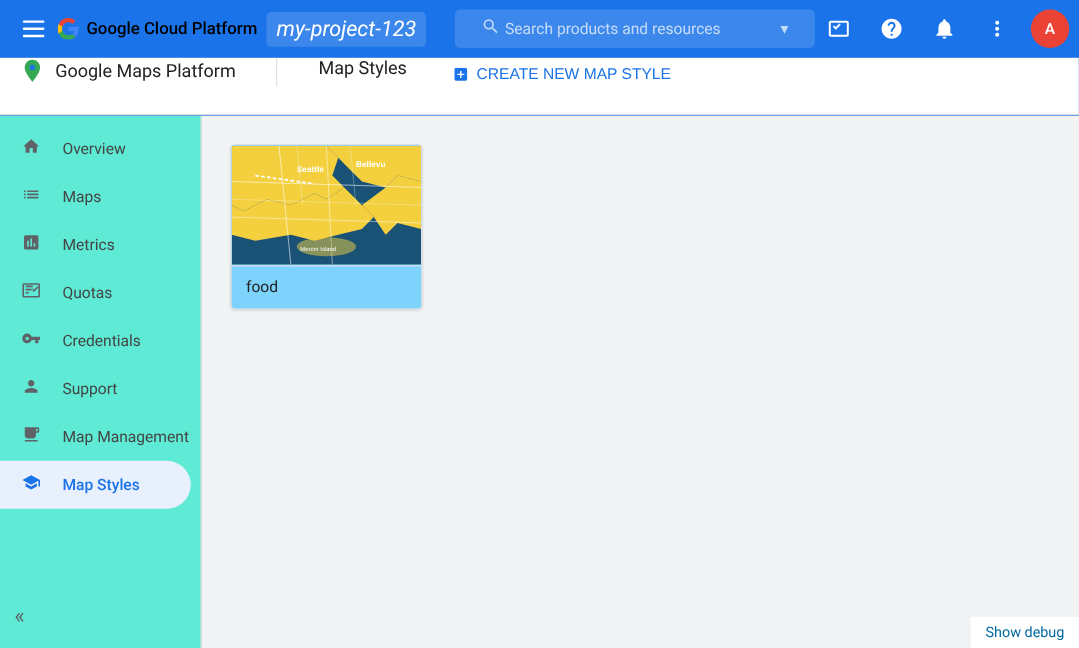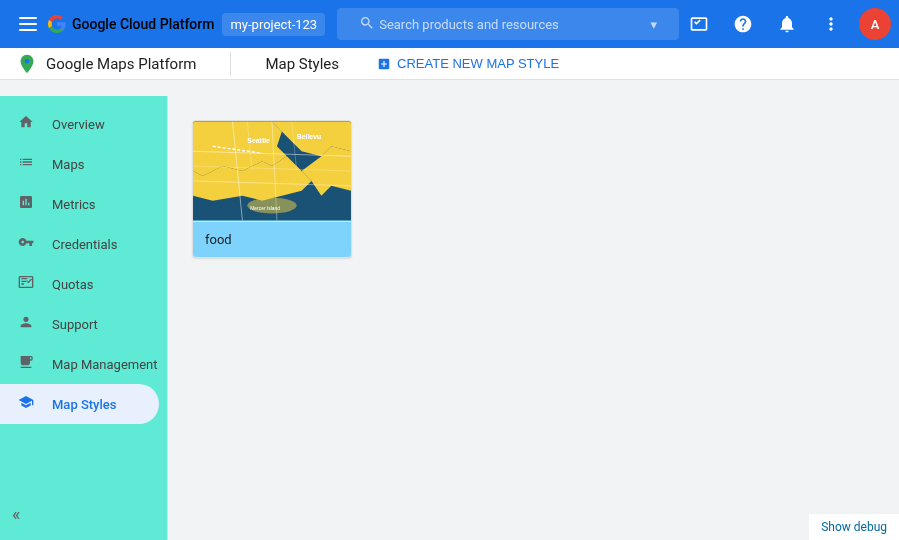--- a/index.html
+++ b/index.html
@@ -28,24 +28,25 @@
       margin-right: 8px; flex-shrink: 0;
     }
     .topbar-logo-text {
       font-size: 14px; font-weight: 500; color: #000000;
       white-space: nowrap;
     }
     .topbar-project {
       background: rgba(255,255,255,0.15);
       border-radius: 4px;
       padding: 4px 8px;
-      font-size: 13px;
+      font-size: 18px;
       color: white;
-      margin-right: 12px;
+      margin-right: 24px;
       flex-shrink: 0;
+      font-style: italic;
     }
     .topbar-search {
       flex: 1;
       max-width: 720px;
       background: rgba(255,255,255,0.15);
       border-radius: 4px;
       height: 32px;
       display: flex;
       align-items: center;
       padding: 0 22px;
@@ -80,22 +81,22 @@
       background: #ea4335;
       display: flex; align-items: center; justify-content: center;
       color: white; font-size: 13px; font-weight: 500;
       cursor: pointer;
       margin-left: 4px;
     }
 
     
     .subheader {
       display: flex;
-      align-items: center;
-      height: 32px;
+      align-items: flex-start;
+      height: 48px;
       background: white;
       padding: 0 16px;
       position: fixed;
       top: 48px; left: 0; right: 0;
       z-index: 99;
       border-bottom: 1px solid #e0e0e0;
       gap: 30px;
     }
     .subheader-logo {
       display: flex; align-items: center; gap: 8px;
@@ -338,33 +339,33 @@
         <svg width="16" height="16" fill="#5f6368" viewBox="0 0 24 24">
             <path d="M19 3H5c-1.1 0-2 .9-2 2v14c0 1.1.9 2 2 2h14c1.1 0 2-.9 2-2V5c0-1.1-.9-2-2-2zM9 17H7v-7h2v7zm4 0h-2V7h2v10zm4 0h-2v-4h2v4z"></path>
           </svg>
       </span>
       <span>Metrics</span>
     </div>
 
     <div class="sidebar-item">
       <span class="item-icon">
         <svg width="16" height="16" fill="#5f6368" viewBox="0 0 24 24">
+            <path d="M21 3H3c-1.1 0-2 .9-2 2v14c0 1.1.9 2 2 2h18c1.1 0 2-.9 2-2V5c0-1.1-.9-2-2-2zm0 16H3V5h18v14zM5 10h9v2H5zm0-4h9v2H5zm0 8h4v2H5zm10.41-2.83l-2.12-2.12-1.41 1.41 3.54 3.54 5.65-5.66-1.42-1.41z"></path>
+          </svg>
+      </span>
+      <span>Quotas</span>
+    </div>
+
+    <div class="sidebar-item">
+      <span class="item-icon">
+        <svg width="16" height="16" fill="#5f6368" viewBox="0 0 24 24">
             <path d="M12.65 10C11.83 7.67 9.61 6 7 6c-3.31 0-6 2.69-6 6s2.69 6 6 6c2.61 0 4.83-1.67 5.65-4H17v4h4v-4h2v-4H12.65zM7 14c-1.1 0-2-.9-2-2s.9-2 2-2 2 .9 2 2-.9 2-2 2z"></path>
           </svg>
       </span>
       <span>Credentials</span>
-    </div>
-
-    <div class="sidebar-item">
-      <span class="item-icon">
-        <svg width="16" height="16" fill="#5f6368" viewBox="0 0 24 24">
-            <path d="M21 3H3c-1.1 0-2 .9-2 2v14c0 1.1.9 2 2 2h18c1.1 0 2-.9 2-2V5c0-1.1-.9-2-2-2zm0 16H3V5h18v14zM5 10h9v2H5zm0-4h9v2H5zm0 8h4v2H5zm10.41-2.83l-2.12-2.12-1.41 1.41 3.54 3.54 5.65-5.66-1.42-1.41z"></path>
-          </svg>
-      </span>
-      <span>Quotas</span>
     </div>
 
     <div class="sidebar-item">
       <span class="item-icon">
         <svg width="16" height="16" fill="#5f6368" viewBox="0 0 24 24">
             <path d="M12 12c2.21 0 4-1.79 4-4s-1.79-4-4-4-4 1.79-4 4 1.79 4 4 4zm0 2c-2.67 0-8 1.34-8 4v2h16v-2c0-2.66-5.33-4-8-4z"></path>
           </svg>
       </span>
       <span>Support</span>
     </div>

